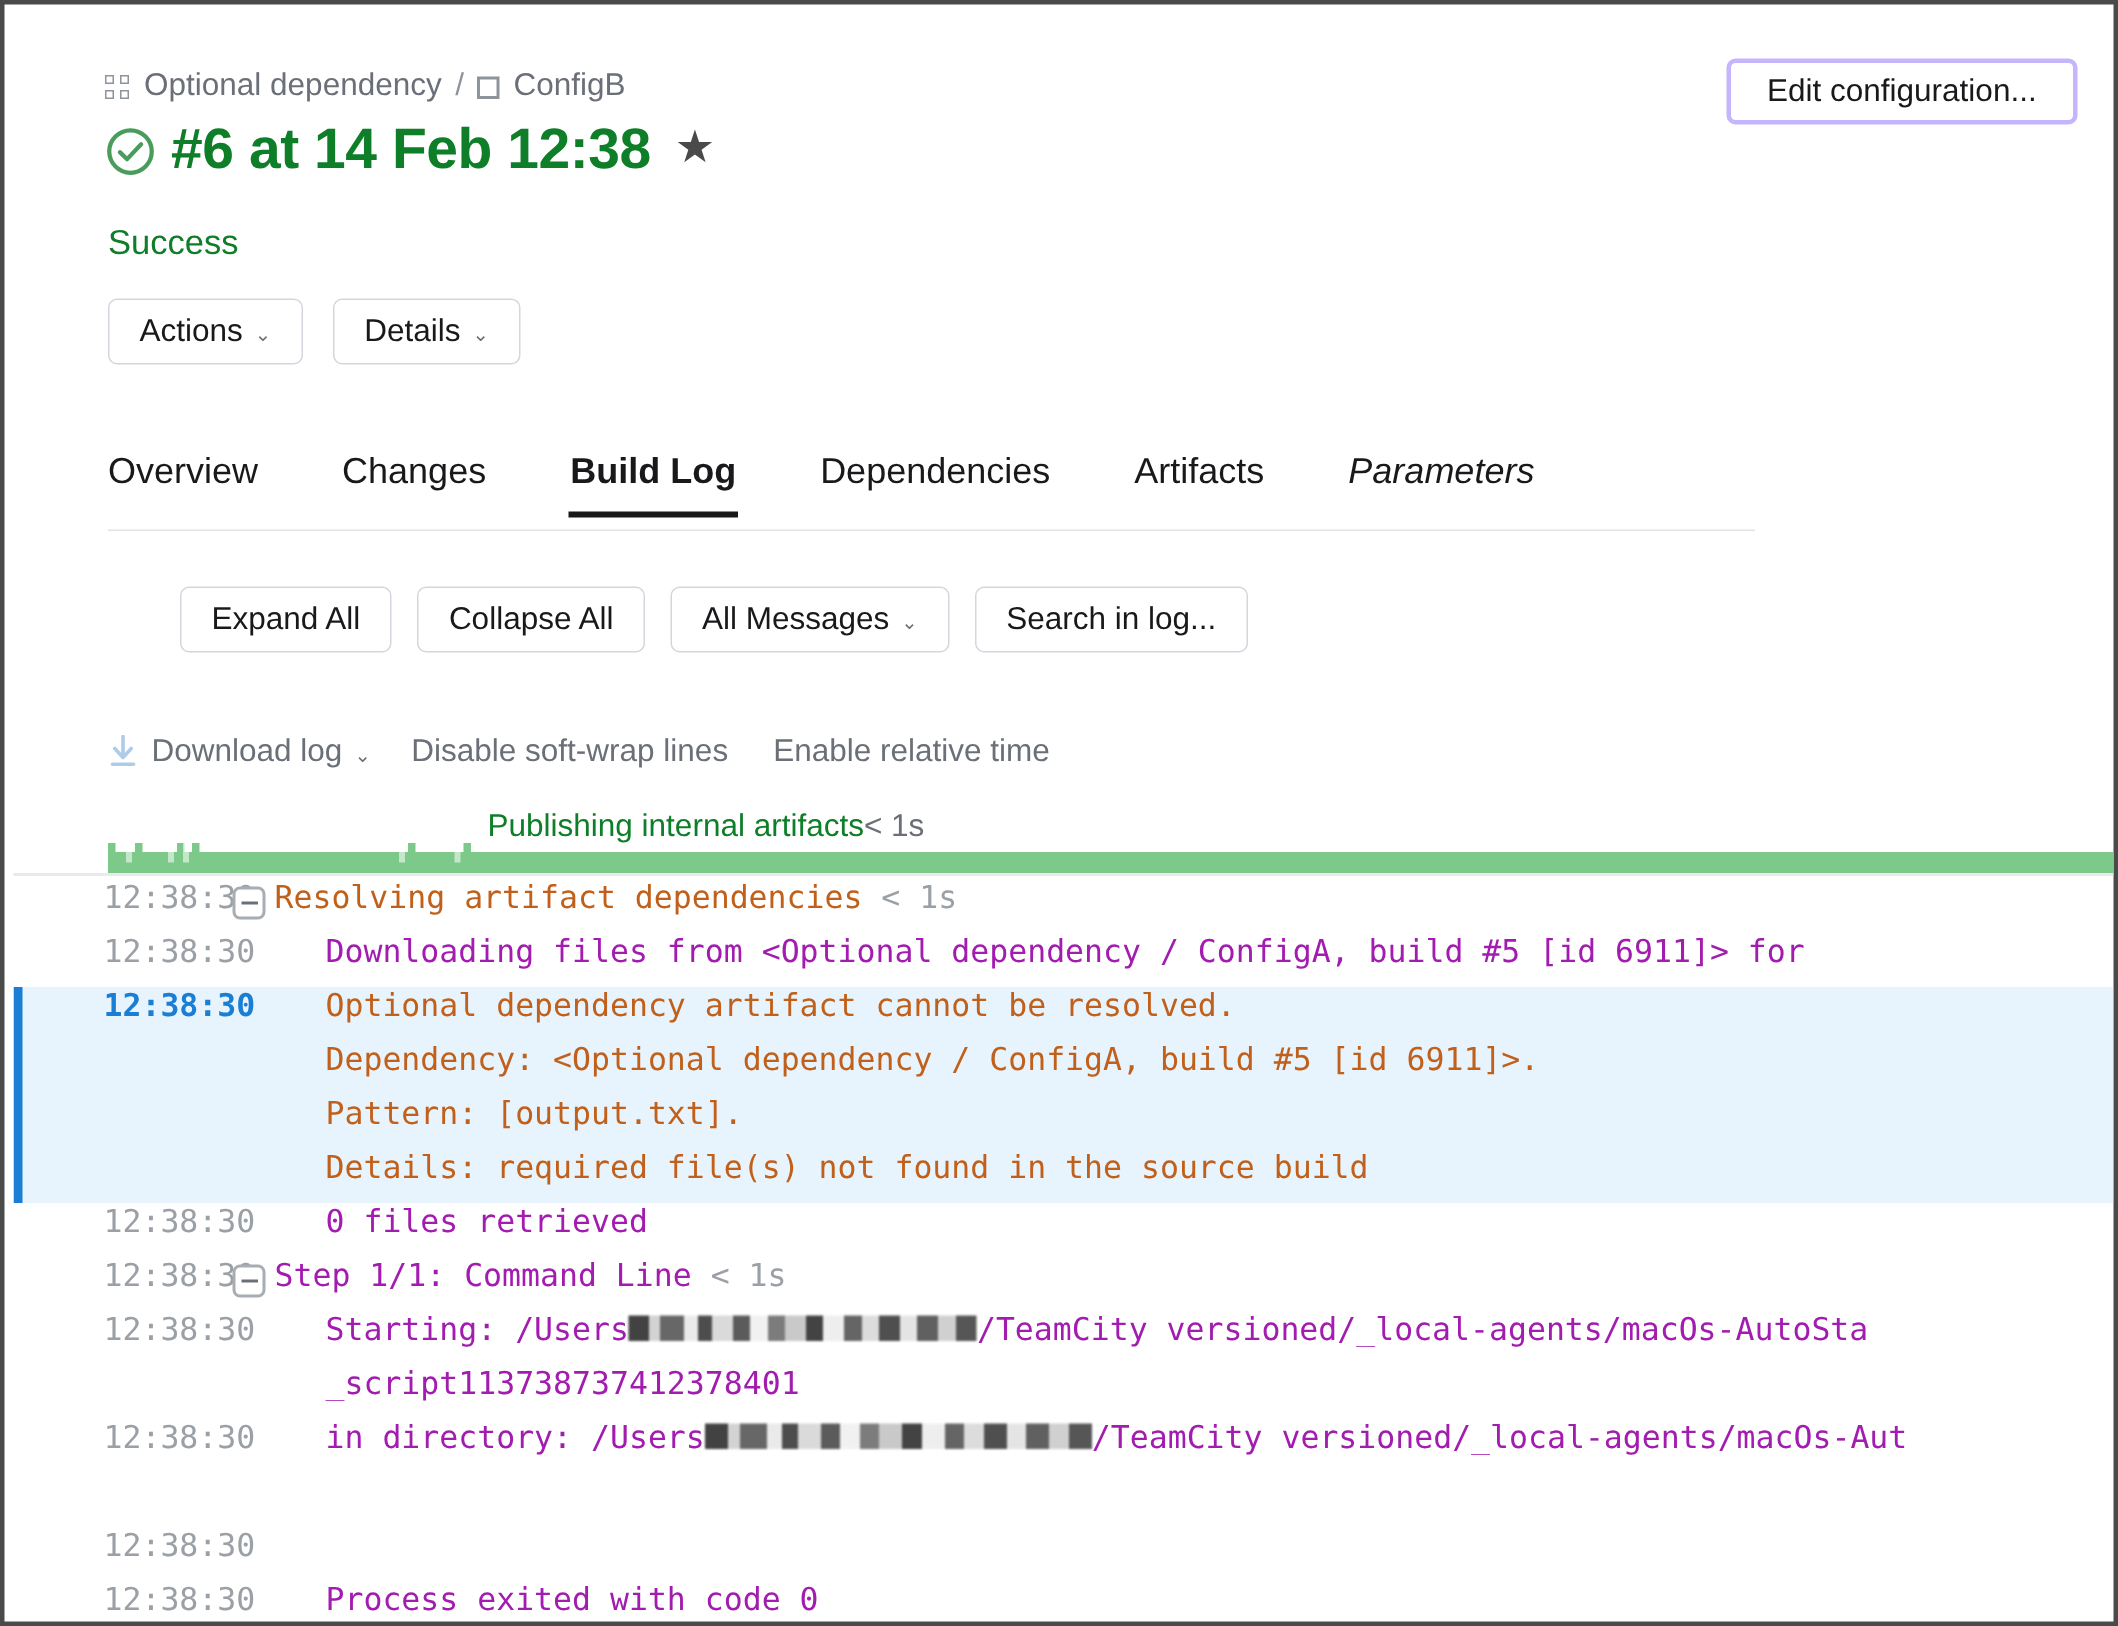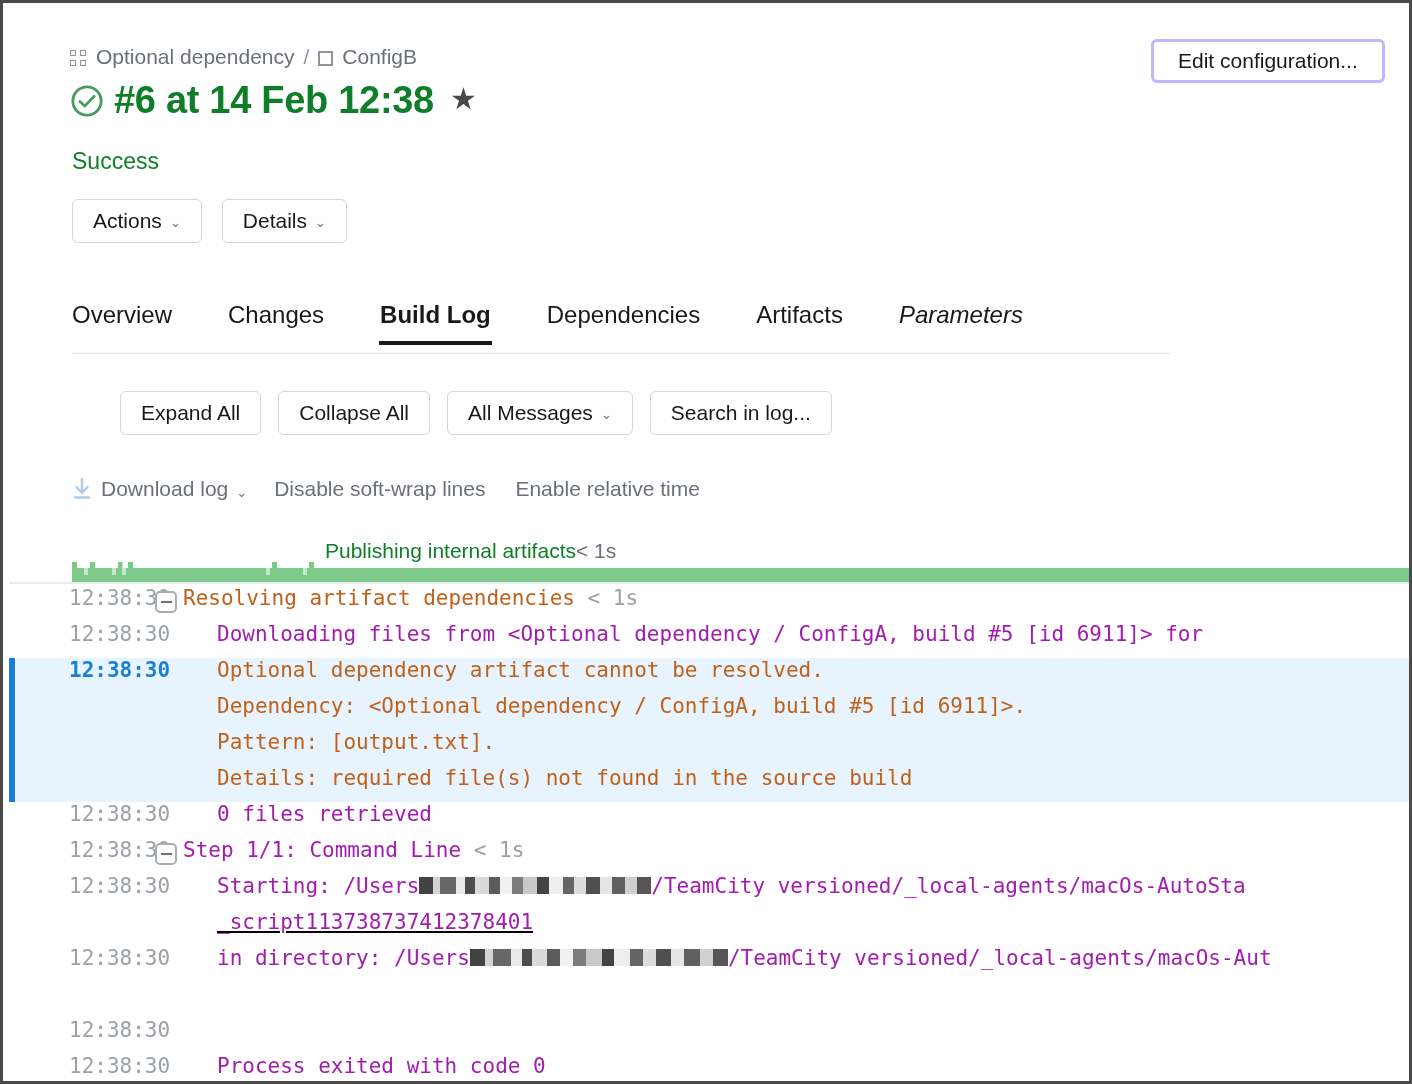--- a/index.html
+++ b/index.html
@@ -203,21 +203,21 @@
     position: absolute;
     left: 69px;
     top: 388px;
     display: flex;
     gap: 17px;
     margin-left: 48px;
   }
   .sub-toolbar {
     position: absolute;
     left: 69px;
-    top: 474px;
+    top: 486px;
     display: flex;
     align-items: center;
     font-size: 21px;
     color: #6b7078;
     white-space: nowrap;
   }
   .dl-icon {
     width: 20px;
     height: 22px;
     margin-right: 9px;
@@ -350,21 +350,21 @@
     height: 2px;
     background: #6b7078;
   }
   .msg {
     flex: 1 1 auto;
     min-width: 0;
     overflow: hidden;
     text-overflow: clip;
   }
   .msg.indent1 { padding-left: 34px; }
-  .msg.indent3 { padding-left: 34px; text-decoration: underline; }
+  .msg.indent3 { padding-left: 34px; }
   .c-warn { color: #c1601a; }
   .c-default { color: #a21caf; }
   .c-dur { color: #9aa0a6; }
 
   .blur {
     display: inline-block;
     vertical-align: middle;
     height: 17px;
     position: relative;
     top: -2px;

